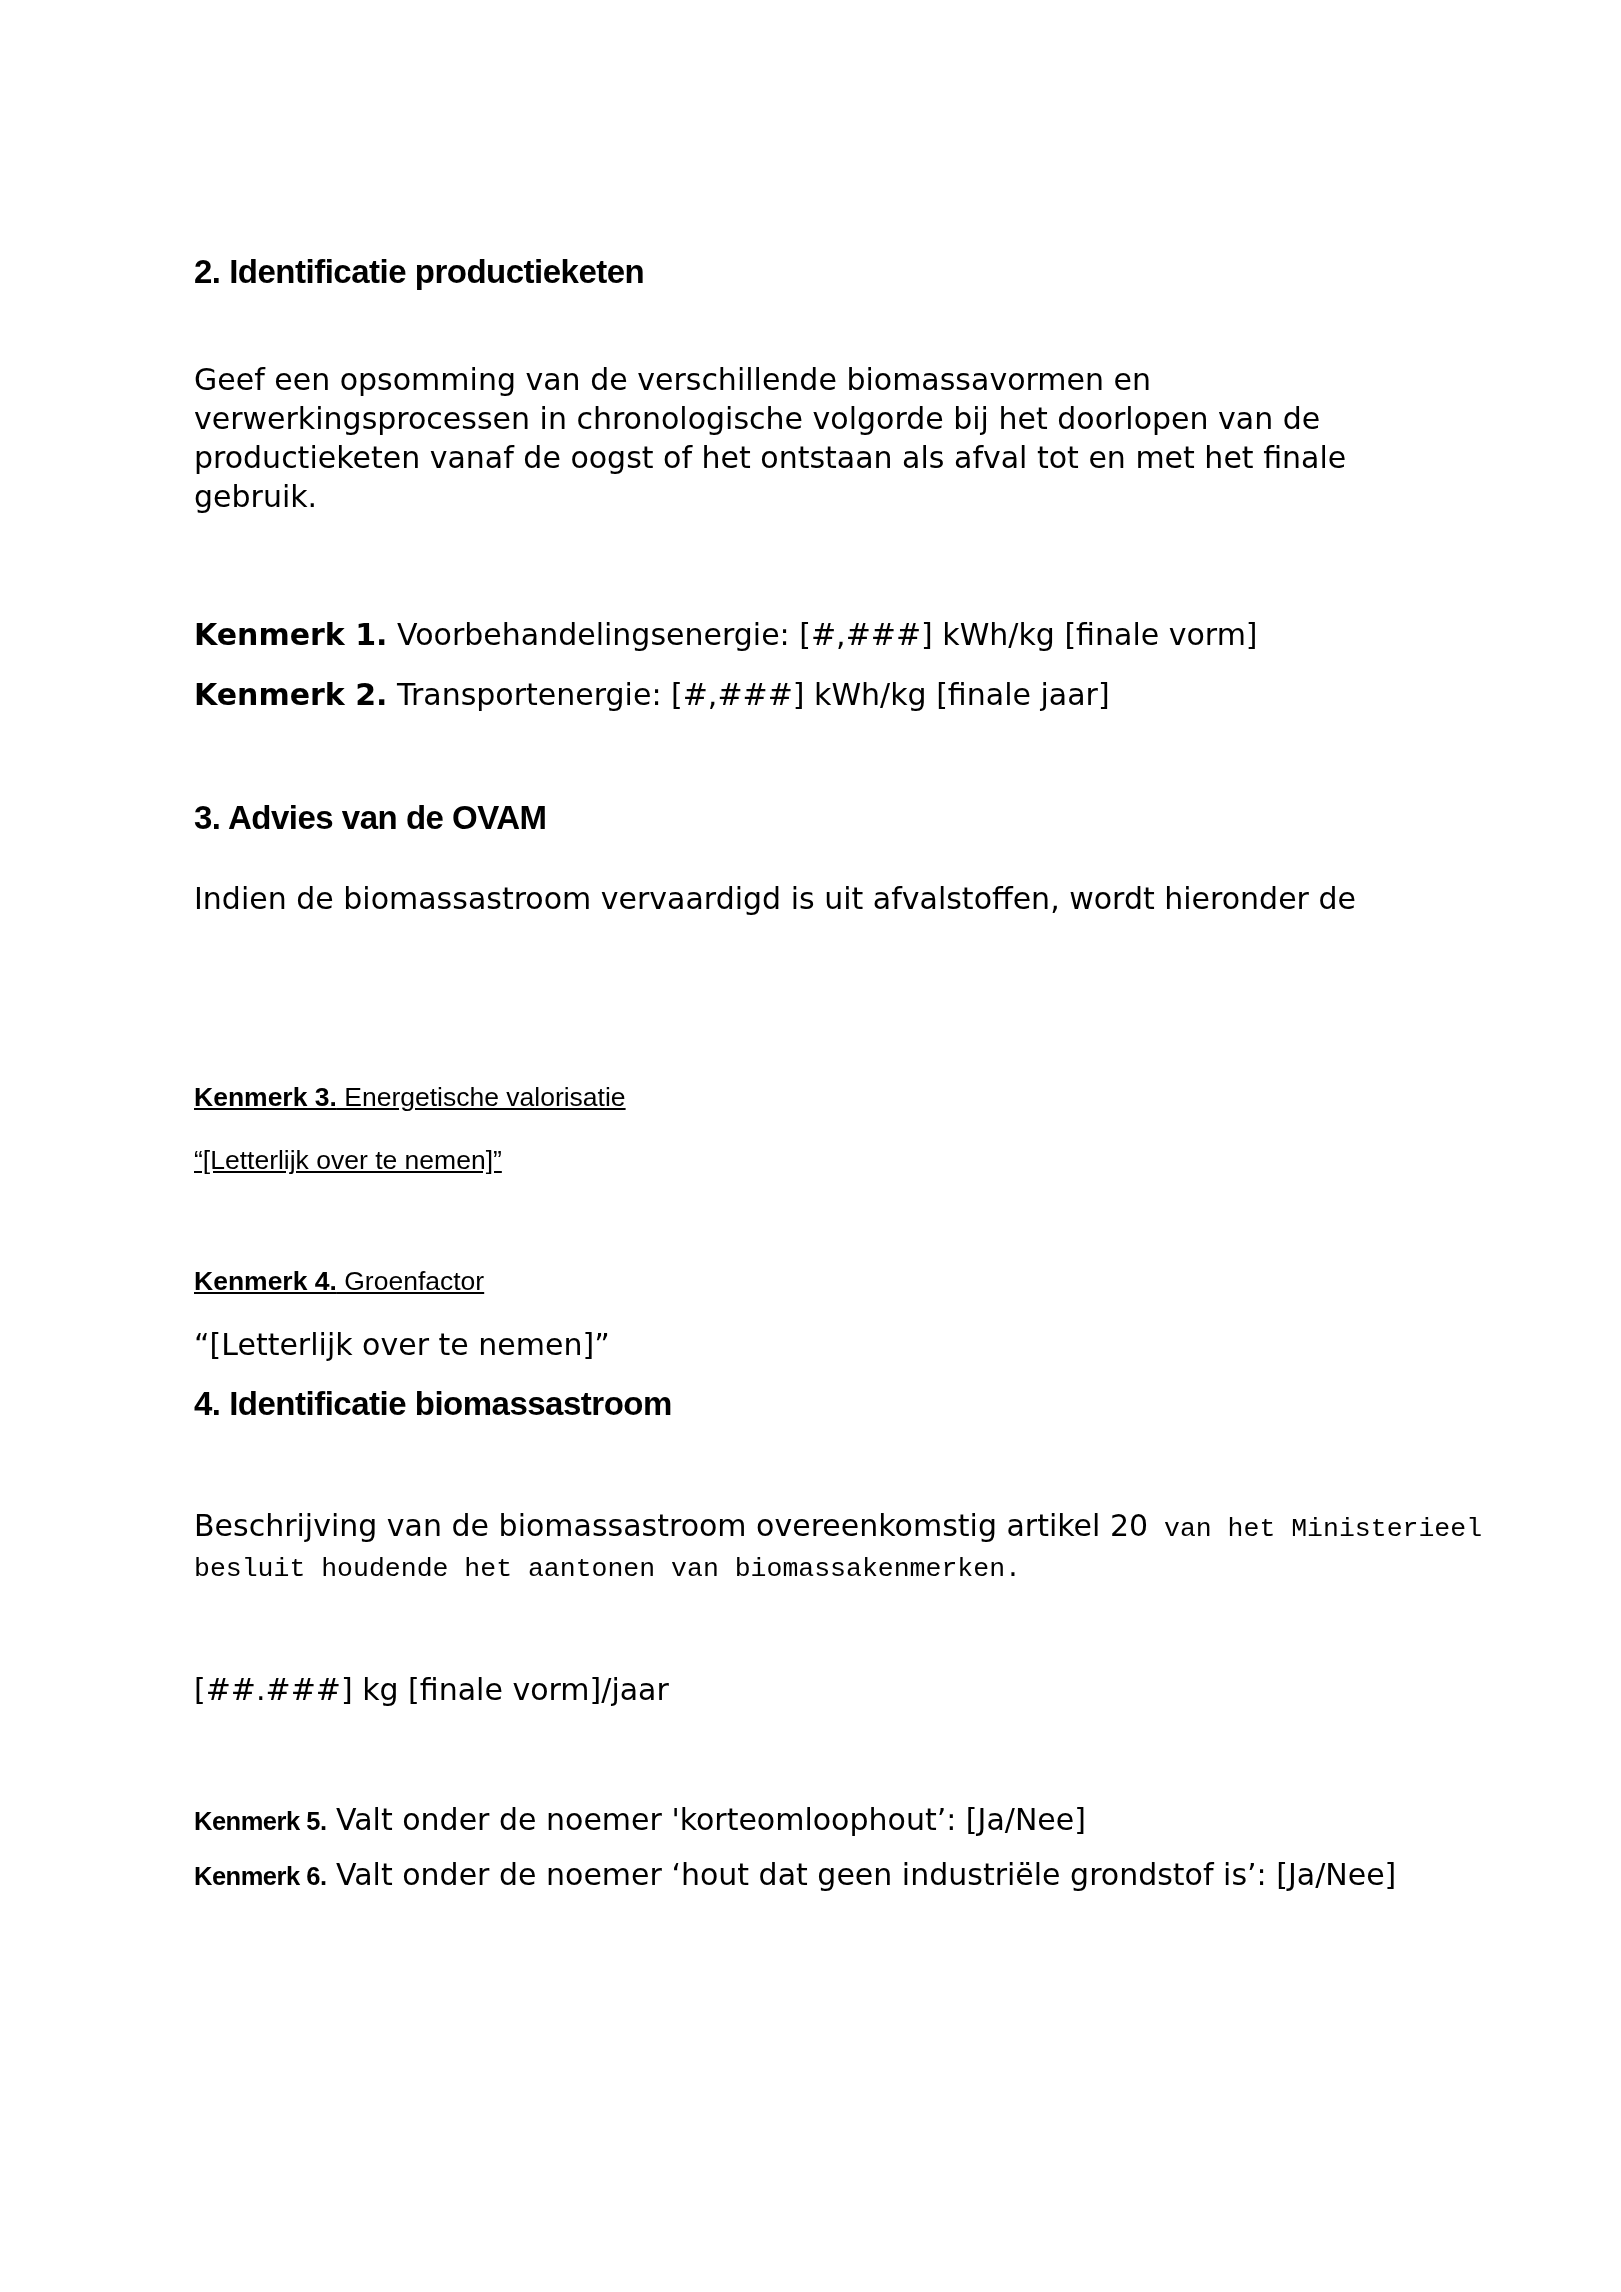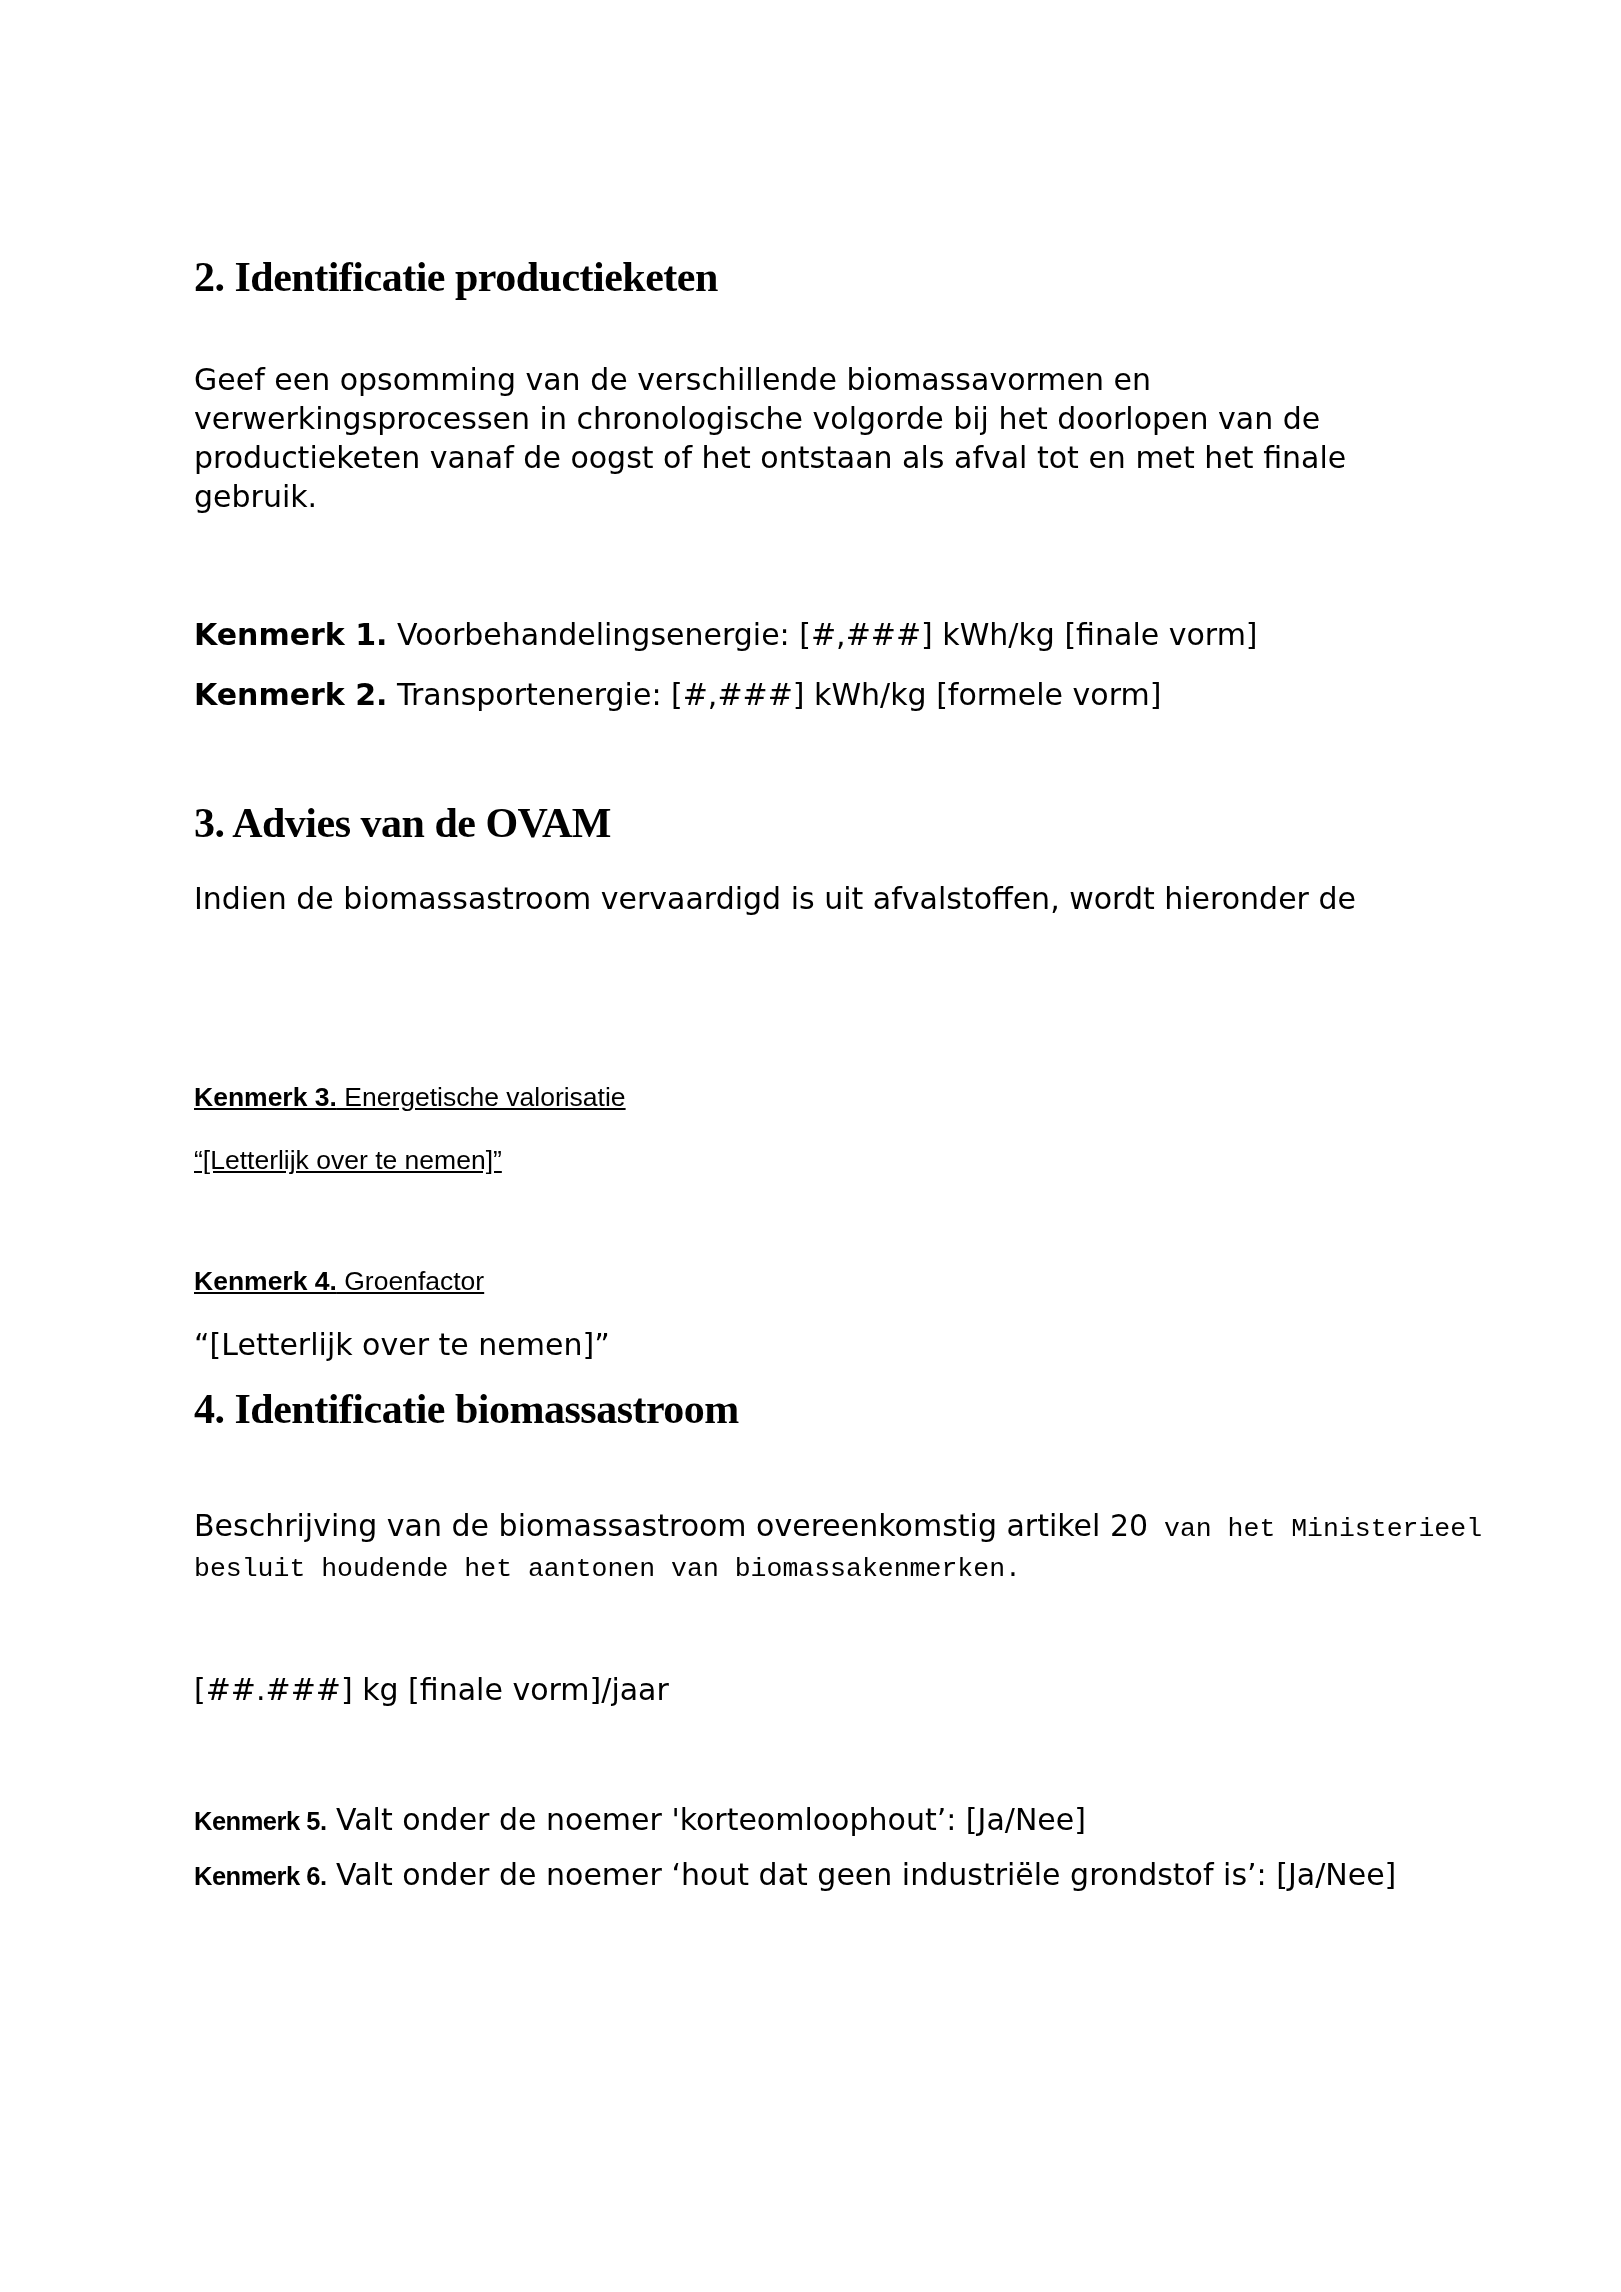--- a/index.html
+++ b/index.html
@@ -1,18 +1,18 @@
 <!DOCTYPE html>
 <html><head>
 <meta charset="utf-8">
 <style>
   html, body { margin:0; padding:0; background:#ffffff; }
   body { width:1621px; height:2293px; position:relative; overflow:hidden; color:#000; }
   .abs { position:absolute; left:194px; white-space:nowrap; }
-  .h { font-family:Liberation Serif, serif; font-weight:bold; font-size:42px; letter-spacing:-0.5px; }
+  .h { font-family:Liberation Sans, sans-serif; font-weight:bold; font-size:33px; letter-spacing:-0.5px; }
   .v { font-family:"DejaVu Sans", sans-serif; font-size:30px; }
   .c { font-family:"Liberation Sans", sans-serif; font-size:26.5px;text-decoration:underline; }
   .para { line-height:39px; }
   b.k { font-weight:bold; }
   .kc { font-family:"Liberation Sans", sans-serif; font-weight:bold; font-size:25.5px; letter-spacing:-0.5px; }
   .small { font-family:Liberation Mono, monospace; font-size:26.5px; }
 </style>
 </head>
 <body>
 
@@ -20,21 +20,21 @@
 <div class="abs v para" style="top:360px;">
   <div>Geef een opsomming van de verschillende biomassavormen en</div>
   <div>verwerkingsprocessen in chronologische volgorde bij het doorlopen van de</div>
   <div>productieketen vanaf de oogst of het ontstaan als afval tot en met het finale</div>
   <div>gebruik.</div>
 </div>
 <div class="abs v" style="top:617px;">
   <b class="k">Kenmerk 1.</b><span> Voorbehandelingsenergie: [#,###] kWh/kg [finale vorm]</span>
 </div>
 <div class="abs v" style="top:677px;">
-  <b class="k">Kenmerk 2.</b><span> Transportenergie: [#,###] kWh/kg [formele vorm]</span>
+  <b class="k">Kenmerk 2.</b><span> Transportenergie: [#,###] kWh/kg [finale jaar]</span>
 </div>
 
 <div class="abs h" style="top:799px;">3. Advies van de OVAM</div>
 <div class="abs v para" style="top:879px;">
   <div>Indien de biomassastroom vervaardigd is uit afvalstoffen, wordt hieronder de</div>
 </div>
 <div class="abs c" style="top:1082px;">
   <b class="k">Kenmerk 3.</b><span> Energetische valorisatie</span>
 </div>
 <div class="abs c" style="top:1145px;">“[Letterlijk over te nemen]”</div>

